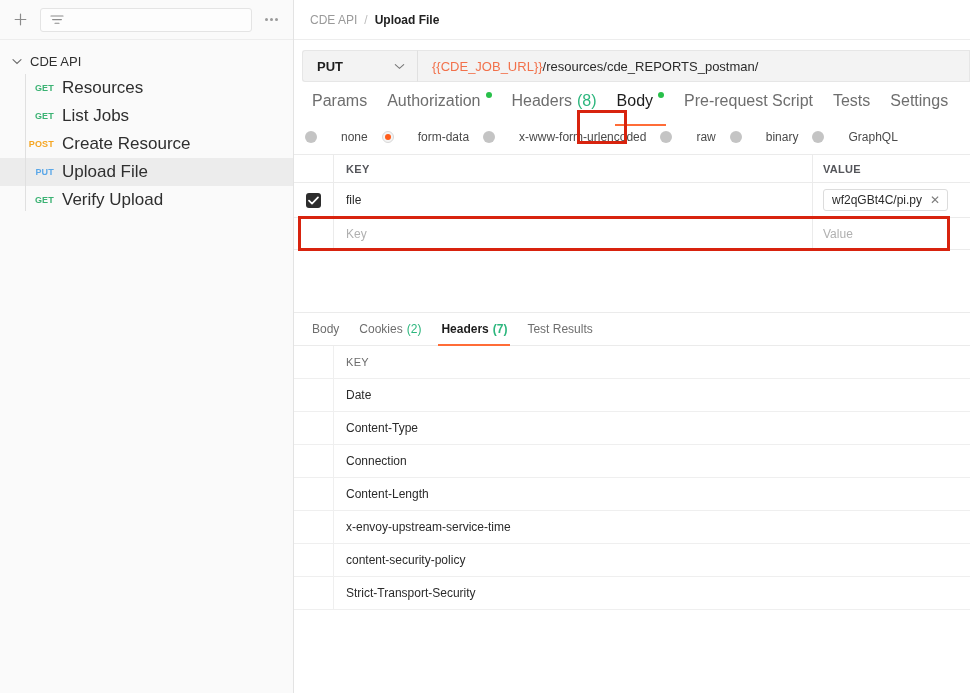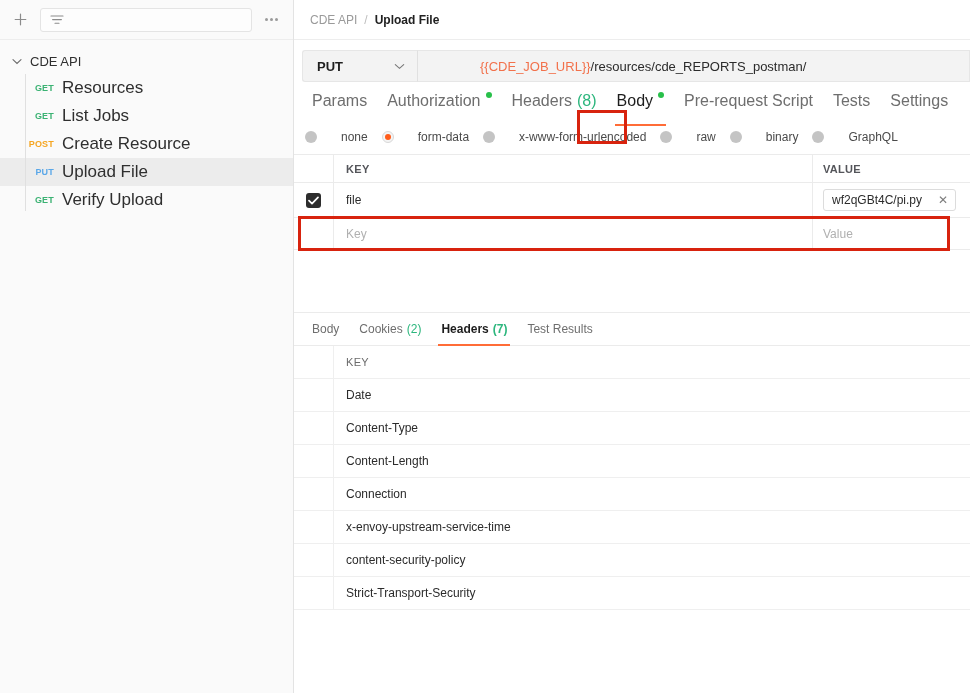--- a/index.html
+++ b/index.html
@@ -110,21 +110,21 @@
     flex: 1 1 auto; height: 32px;
     background: #f3f3f3;
     border: 1px solid #e6e6e6;
     border-left: 1px solid #e0e0e0;
     display: flex; align-items: center;
     padding-left: 14px;
     font-size: 13px; color: #2b2b2b;
     overflow: hidden; white-space: nowrap;
     cursor: text;
   }
-  .var-token { color: #f2714b; margin-left: 48px; }
+  .var-token { color: #f2714b; }
 
   
   .req-tabs {
     display: flex; align-items: center;
     padding-left: 8px; height: 34px;
     gap: 0;
   }
   .rtab {
     font-size: 16px; color: #6e6e6e;
     padding: 0 10px; height: 34px;
@@ -184,21 +184,21 @@
     font-size: 11px; font-weight: 700; color: #54555a; letter-spacing: .3px;
   }
   .ph { color: #b0b0b0; }
   .cbox {
     width: 15px; height: 15px; border-radius: 3px;
     background: #2d2d2d; display: flex; align-items: center; justify-content: center;
     cursor: pointer;
   }
   .cbox svg { display: block; }
   .file-chip {
-    display: inline-flex; align-items: center; gap: 16px;
+    display: inline-flex; align-items: center; gap: 8px;
     border: 1px solid #dcdcdc; border-radius: 3px;
     background: #fff;
     padding: 3px 7px 3px 8px;
     font-size: 12px; color: #2b2b2b;
   }
   .chip-x { color: #7d7d7d; font-size: 12px; cursor: pointer; line-height: 1; }
 
   .pad-area { height: 62px; }
 
   
@@ -446,25 +446,25 @@
         <div class="hrow">
           <div class="hgutter"></div>
           <div class="hkey">Date</div>
         </div>
         <div class="hrow">
           <div class="hgutter"></div>
           <div class="hkey">Content-Type</div>
         </div>
         <div class="hrow">
           <div class="hgutter"></div>
+          <div class="hkey">Connection</div>
+        </div>
+        <div class="hrow">
+          <div class="hgutter"></div>
           <div class="hkey">Content-Length</div>
-        </div>
-        <div class="hrow">
-          <div class="hgutter"></div>
-          <div class="hkey">Connection</div>
         </div>
         <div class="hrow">
           <div class="hgutter"></div>
           <div class="hkey">x-envoy-upstream-service-time</div>
         </div>
         <div class="hrow">
           <div class="hgutter"></div>
           <div class="hkey">content-security-policy</div>
         </div>
         <div class="hrow">

